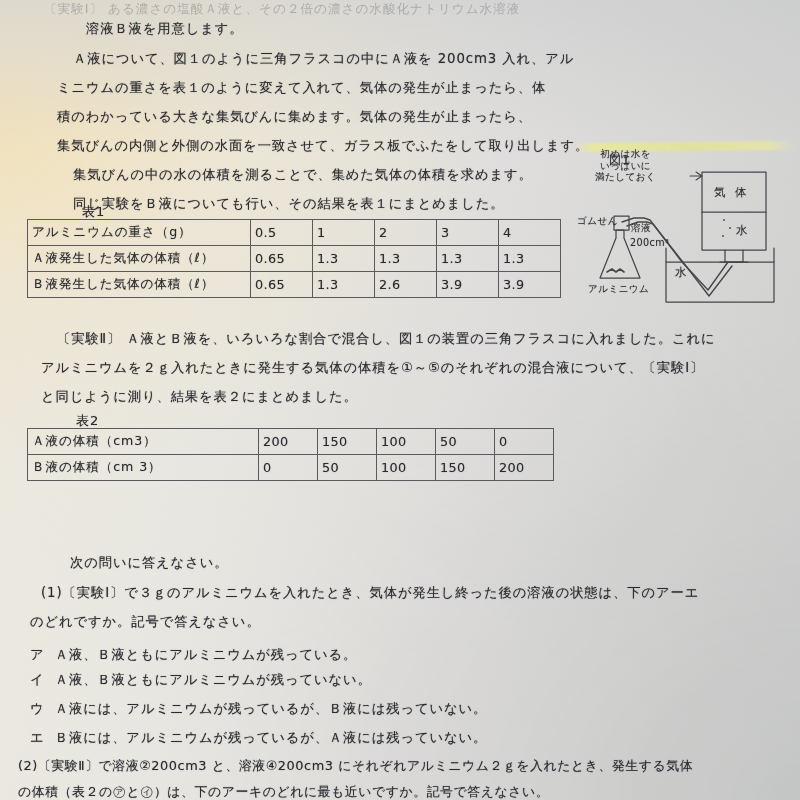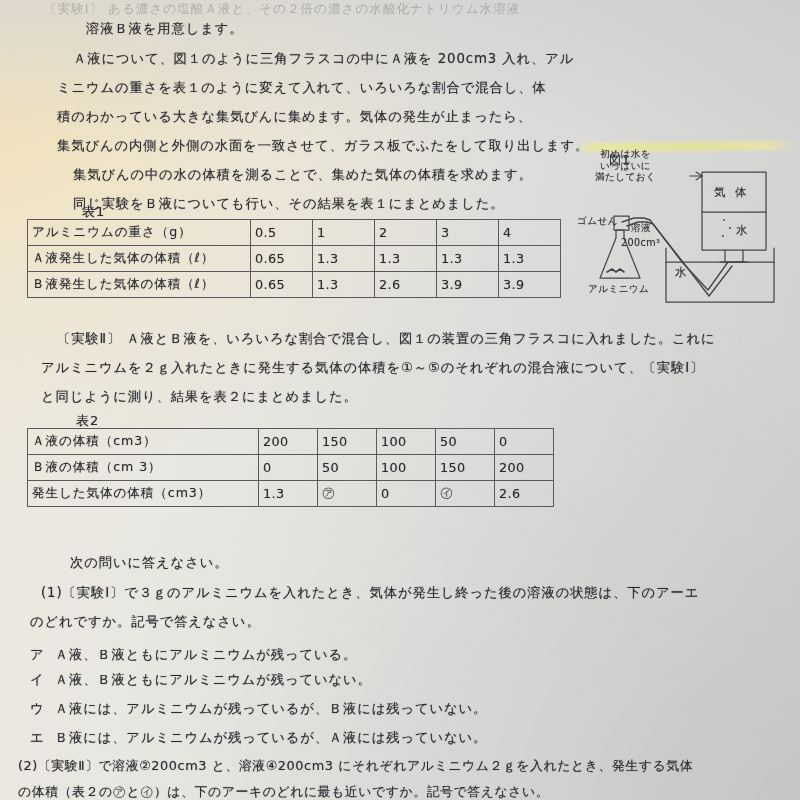--- a/index.html
+++ b/index.html
@@ -68,21 +68,21 @@
 
   <div id="shadeTop"></div>
 
   <div class="cut" style="left:44px;top:1px;">〔実験Ⅰ〕 ある濃さの塩酸Ａ液と、その２倍の濃さの水酸化ナトリウム水溶液</div>
 
   <div class="faint" style="left:648px;top:26px;"> </div>
   <div class="faint" style="left:660px;top:52px;"> </div>
 
   <div class="txt blur" style="left:86px;top:22px;">溶液Ｂ液を用意します。</div>
   <div class="txt blur" style="left:73px;top:52px;">Ａ液について、図１のように三角フラスコの中にＡ液を 200cm3 入れ、アル</div>
-  <div class="txt blur" style="left:57px;top:81px;">ミニウムの重さを表１のように変えて入れて、いろいろな割合で混合し、体</div>
+  <div class="txt blur" style="left:57px;top:81px;">ミニウムの重さを表１のように変えて入れて、気体の発生が止まったら、体</div>
   <div class="txt blur" style="left:57px;top:110px;">積のわかっている大きな集気びんに集めます。気体の発生が止まったら、</div>
   <div class="txt blur" style="left:57px;top:139px;">集気びんの内側と外側の水面を一致させて、ガラス板でふたをして取り出します。</div>
   <div class="txt blur" style="left:73px;top:168px;">集気びんの中の水の体積を測ることで、集めた気体の体積を求めます。</div>
   <div class="txt blur" style="left:73px;top:197px;">同じ実験をＢ液についても行い、その結果を表１にまとめました。</div>
 
   <div id="hl"></div>
 
   <div class="tcap" style="left:82px;top:203px;">表1</div>
 
   <table class="tbl t1" style="left:27px;top:219px;">
@@ -148,21 +148,21 @@
           <circle cx="152" cy="78" r="1.1"></circle>
         <circle cx="145" cy="86" r="1.1"></circle>
       </g>
     </svg>
 
     <div class="figlbl" style="left:17px;top:-2px;text-align:center;">初めは水を
 いっぱいに
 満たしておく</div>
     <div class="figlbl" style="left:-1px;top:65px;">ゴムせん</div>
     <div class="figlbl" style="left:53px;top:72px;">溶液</div>
-    <div class="figlbl" style="left:31px;top:87px;padding-left:12px;">200cm³</div>
+    <div class="figlbl" style="left:40px;top:87px;padding-left:12px;">200cm³</div>
     <div class="figlbl" style="left:10px;top:133px;">アルミニウム</div>
     <div class="figlbl big" style="left:136px;top:36px;">気 体</div>
     <div class="figlbl big" style="left:158px;top:74px;">水</div>
     <div class="figlbl big" style="left:97px;top:116px;">水</div>
   </div>
 
   <div class="txt blur" style="left:57px;top:332px;">〔実験Ⅱ〕 Ａ液とＢ液を、いろいろな割合で混合し、図１の装置の三角フラスコに入れました。これに</div>
   <div class="txt blur" style="left:41px;top:361px;">アルミニウムを２ｇ入れたときに発生する気体の体積を①～⑤のそれぞれの混合液について、〔実験Ⅰ〕</div>
   <div class="txt blur" style="left:41px;top:390px;">と同じように測り、結果を表２にまとめました。</div>
 
@@ -179,28 +179,20 @@
         <td class="val">0</td>
       </tr>
       <tr>
         <td class="lbl">Ｂ液の体積（cm 3）</td>
         <td class="val">0</td>
         <td class="val">50</td>
         <td class="val">100</td>
         <td class="val">150</td>
         <td class="val">200</td>
       </tr>
-      <tr>
-        <td class="lbl">発生した気体の体積（cm3）</td>
-        <td class="val">1.3</td>
-        <td class="val">㋐</td>
-        <td class="val">0</td>
-        <td class="val">㋑</td>
-        <td class="val">2.6</td>
-      </tr>
     </tbody>
   </table>
 
   <div class="txt blur" style="left:70px;top:556px;">次の問いに答えなさい。</div>
 
   <div class="txt blur" style="left:41px;top:586px;">(1)〔実験Ⅰ〕で３ｇのアルミニウムを入れたとき、気体が発生し終った後の溶液の状態は、下のアーエ</div>
   <div class="txt blur" style="left:30px;top:615px;">のどれですか。記号で答えなさい。</div>
 
   <div class="txt blur" style="left:30px;top:648px;text-align:right;">ア  Ａ液、Ｂ液ともにアルミニウムが残っている。</div>
   <div class="txt blur" style="left:30px;top:673px;">イ  Ａ液、Ｂ液ともにアルミニウムが残っていない。</div>

